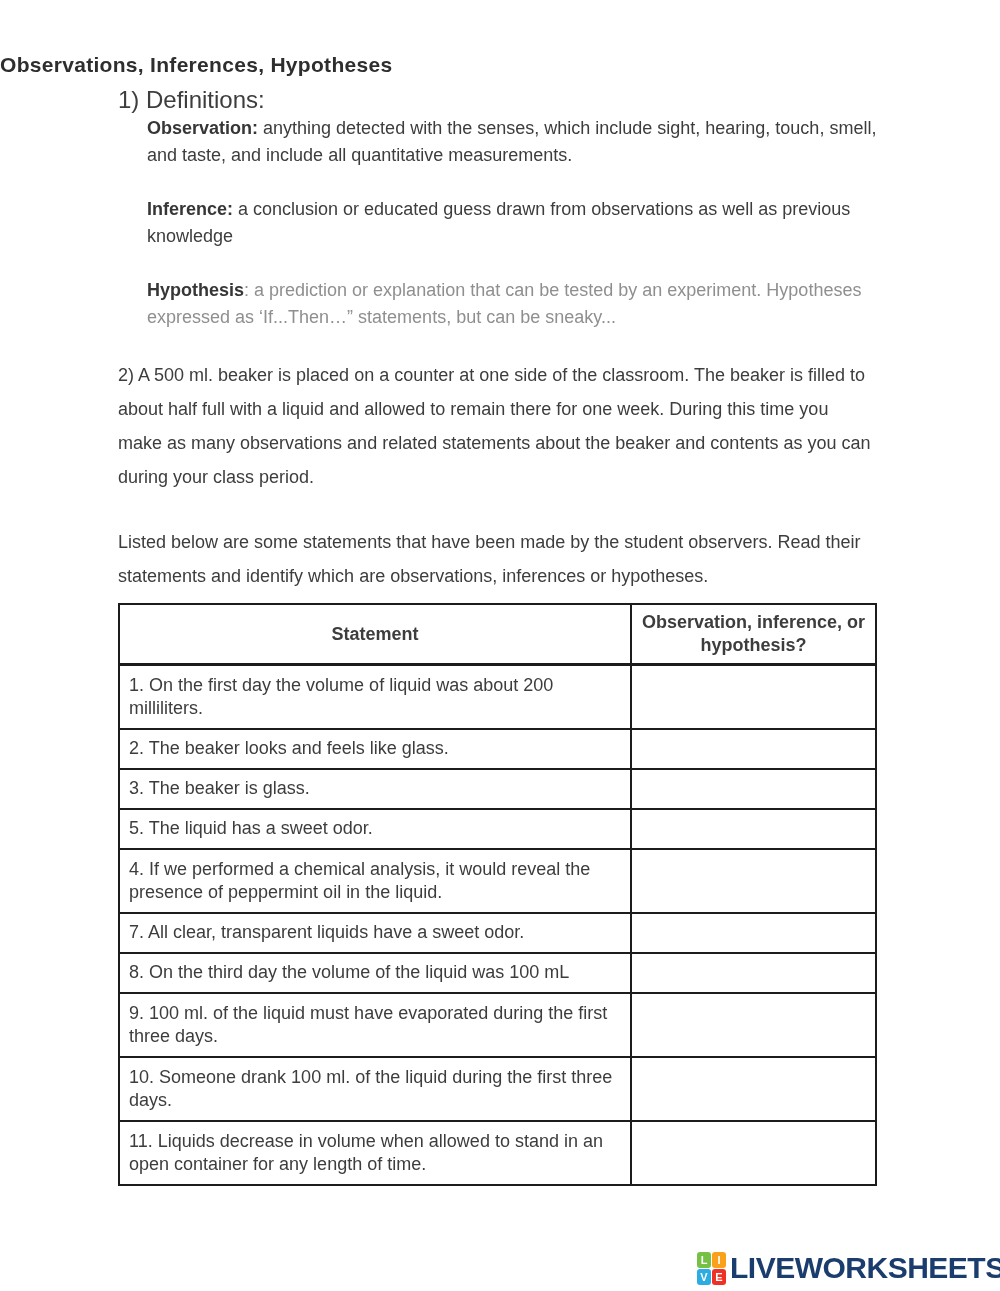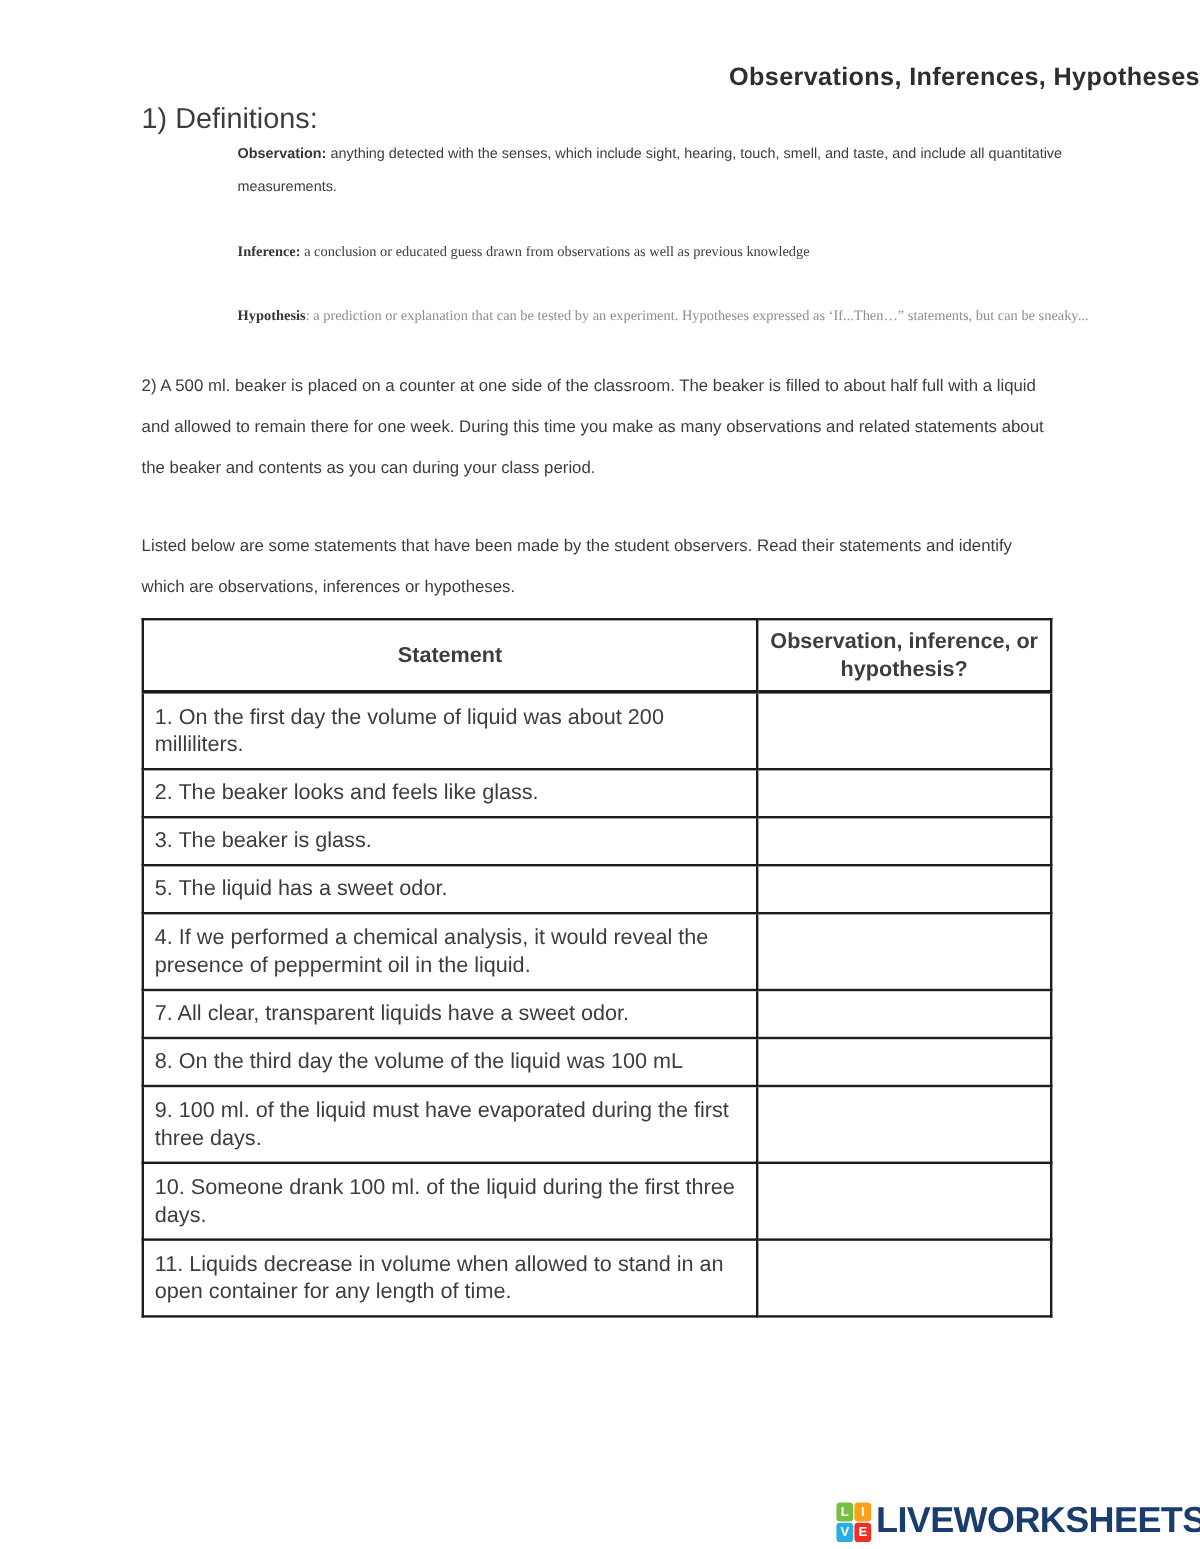--- a/index.html
+++ b/index.html
@@ -2,30 +2,30 @@
 <html><head>
 <meta charset="utf-8">
 <style>
   * { margin:0; padding:0; box-sizing:border-box; }
   html,body { background:#ffffff; }
   .page {
     position:relative; width:1000px; height:1291px; background:#ffffff;
     font-family:"Liberation Sans", sans-serif; color:#3d3d3d; overflow:hidden;
   }
   .title {
-    padding-top:53px; text-align:right;
+    padding-top:53px; text-align:left;
     font-size:21px; font-weight:bold; color:#2e2e2e; letter-spacing:.3px;
   }
   .body-col { margin-left:118px; width:762px; }
   .defs-heading { font-size:24px; line-height:24px; margin-top:11px; }
-  .def { margin:3px 0 27px 80px; width:740px; font-size:12px; line-height:27px; }
-  .def + .def { margin-top:0;font-family:Liberation Serif, serif; }
+  .def { margin:3px 0 27px 29px; width:740px; font-size:18px; line-height:27px; }
+  .def + .def { margin-top:0; }
   .def .term { font-weight:bold; color:#363636; }
   .def.hyp .def-text { color:#8f8f8f; }
-  .para { font-size:14px; line-height:34px; width:756px; margin-top:23px; }
+  .para { font-size:18px; line-height:34px; width:756px; margin-top:23px; }
   .intro { margin-top:31px; }
   table.stmt-table { border-collapse:collapse; table-layout:fixed; width:757px; margin-top:10px; }
   .stmt-table col.c1 { width:512px; }
   .stmt-table col.c2 { width:245px; }
   .stmt-table th, .stmt-table td {
     border:2px solid #1c1c1c; padding:6px 9px;
     font-size:18px; line-height:23px; vertical-align:middle; color:#3d3d3d;
   }
   .stmt-table th { font-weight:bold; text-align:center; border-bottom-width:3px; }
   .stmt-table tr.hd { height:56px; }

